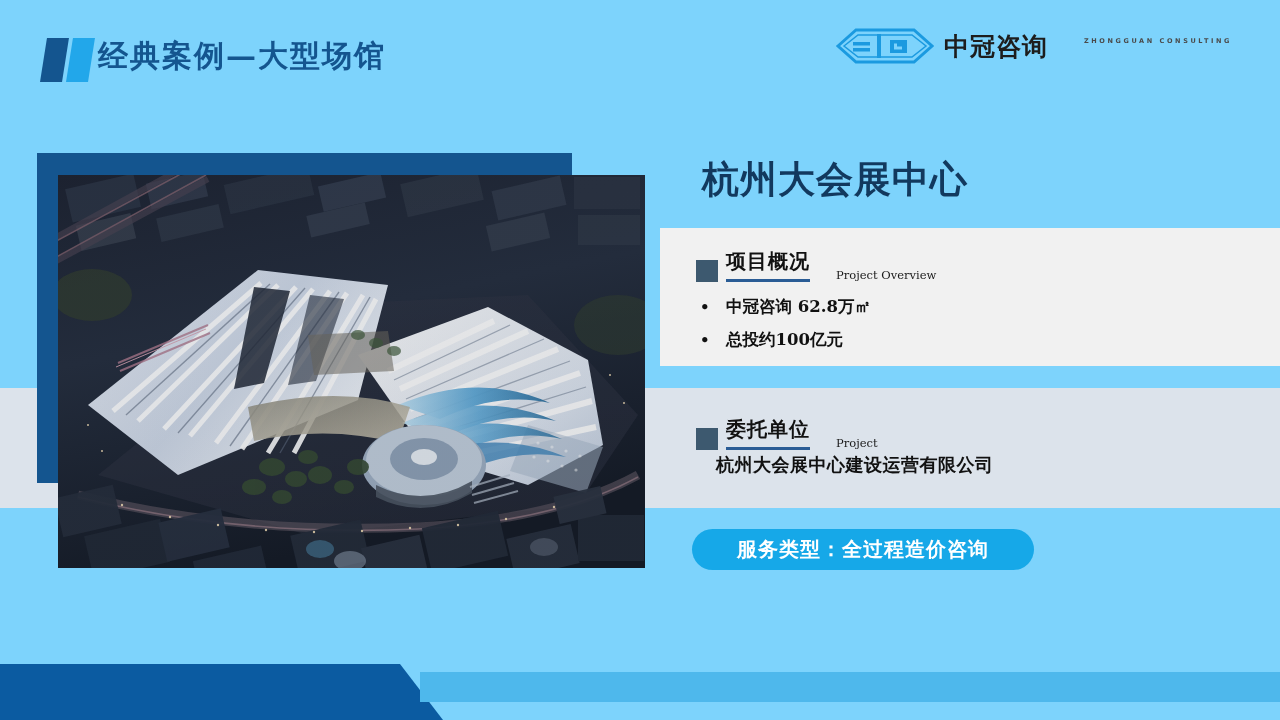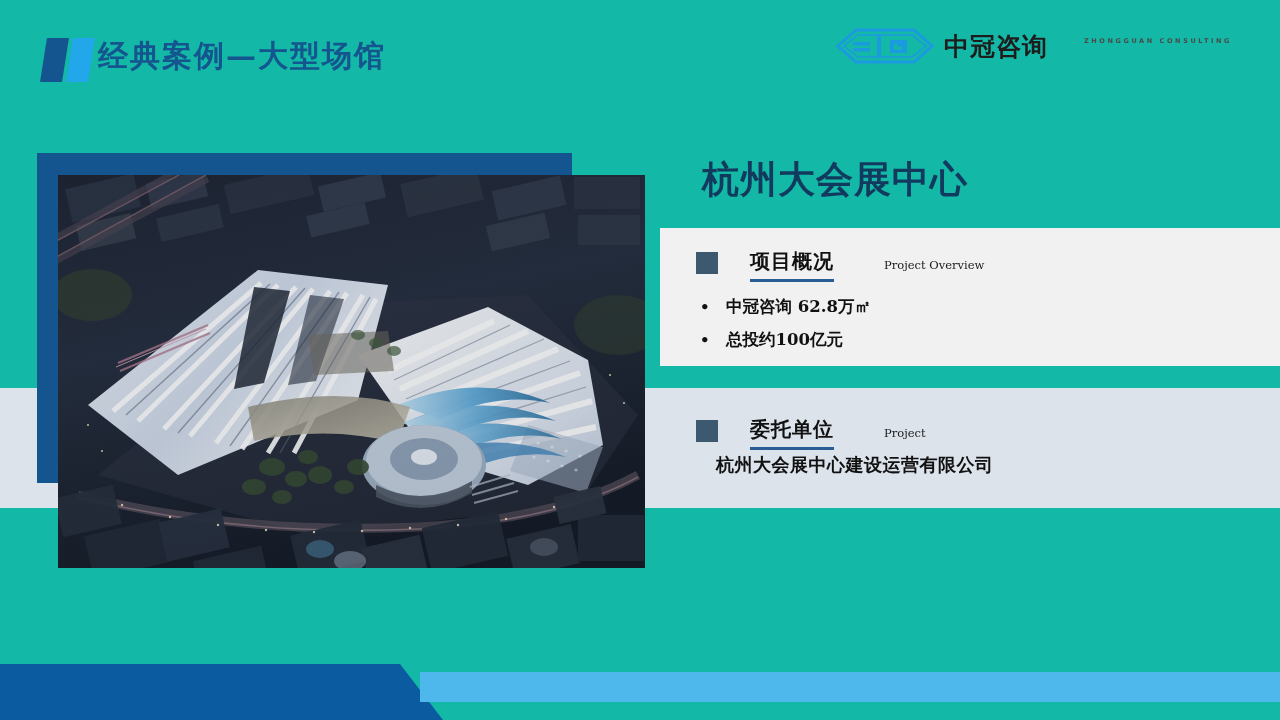--- a/index.html
+++ b/index.html
@@ -9,21 +9,21 @@
     background: #ffffff;
   }
   body {
     font-family: "Liberation Sans", "DejaVu Sans", sans-serif;
   }
   #slide {
     position: relative;
     width: 1280px;
     height: 720px;
     overflow: hidden;
-    background: #14b8a6;
+    background: #7dd3fc;
   }
 
   
   .hdr-marker {
     position: absolute;
     left: 40px;
     top: 38px;
     width: 50px;
     height: 44px;
   }
@@ -148,22 +148,21 @@
     font-weight: bold;
     color: #12395e;
     letter-spacing: 1px;
     white-space: nowrap;
     margin-left: 16px;
   }
 
   .sec {
     position: absolute;
     display: flex;
-    align-items: flex-start;
-    gap: 24px;
+    align-items: flex-end;
   }
   .sec-sq {
     width: 22px;
     height: 22px;
     background: #3d596f;
     margin-top: 4px;
     flex: 0 0 auto;
   }
   .sec-cn {
     font-family: "DejaVu Serif", "Liberation Serif", serif;
@@ -508,20 +507,21 @@
   </ul>
 
   <div class="sec" id="sec-client">
     <span class="sec-sq"></span>
     <span class="sec-cn">委托单位</span>
     <span class="sec-en">Project</span>
   </div>
 
   <div class="client-name">杭州大会展中心建设运营有限公司</div>
 
+  <div class="service-pill">服务类型：全过程造价咨询</div>
 
   <div class="foot">
     <svg viewBox="0 0 1280 70" preserveAspectRatio="none">
       <polygon points="0,14 400,14 443,70 0,70" fill="#0b5ba1"></polygon>
       <rect x="420" y="22" width="860" height="30" fill="#4eb8ec"></rect>
     </svg>
   </div>
 
 </div>
 

